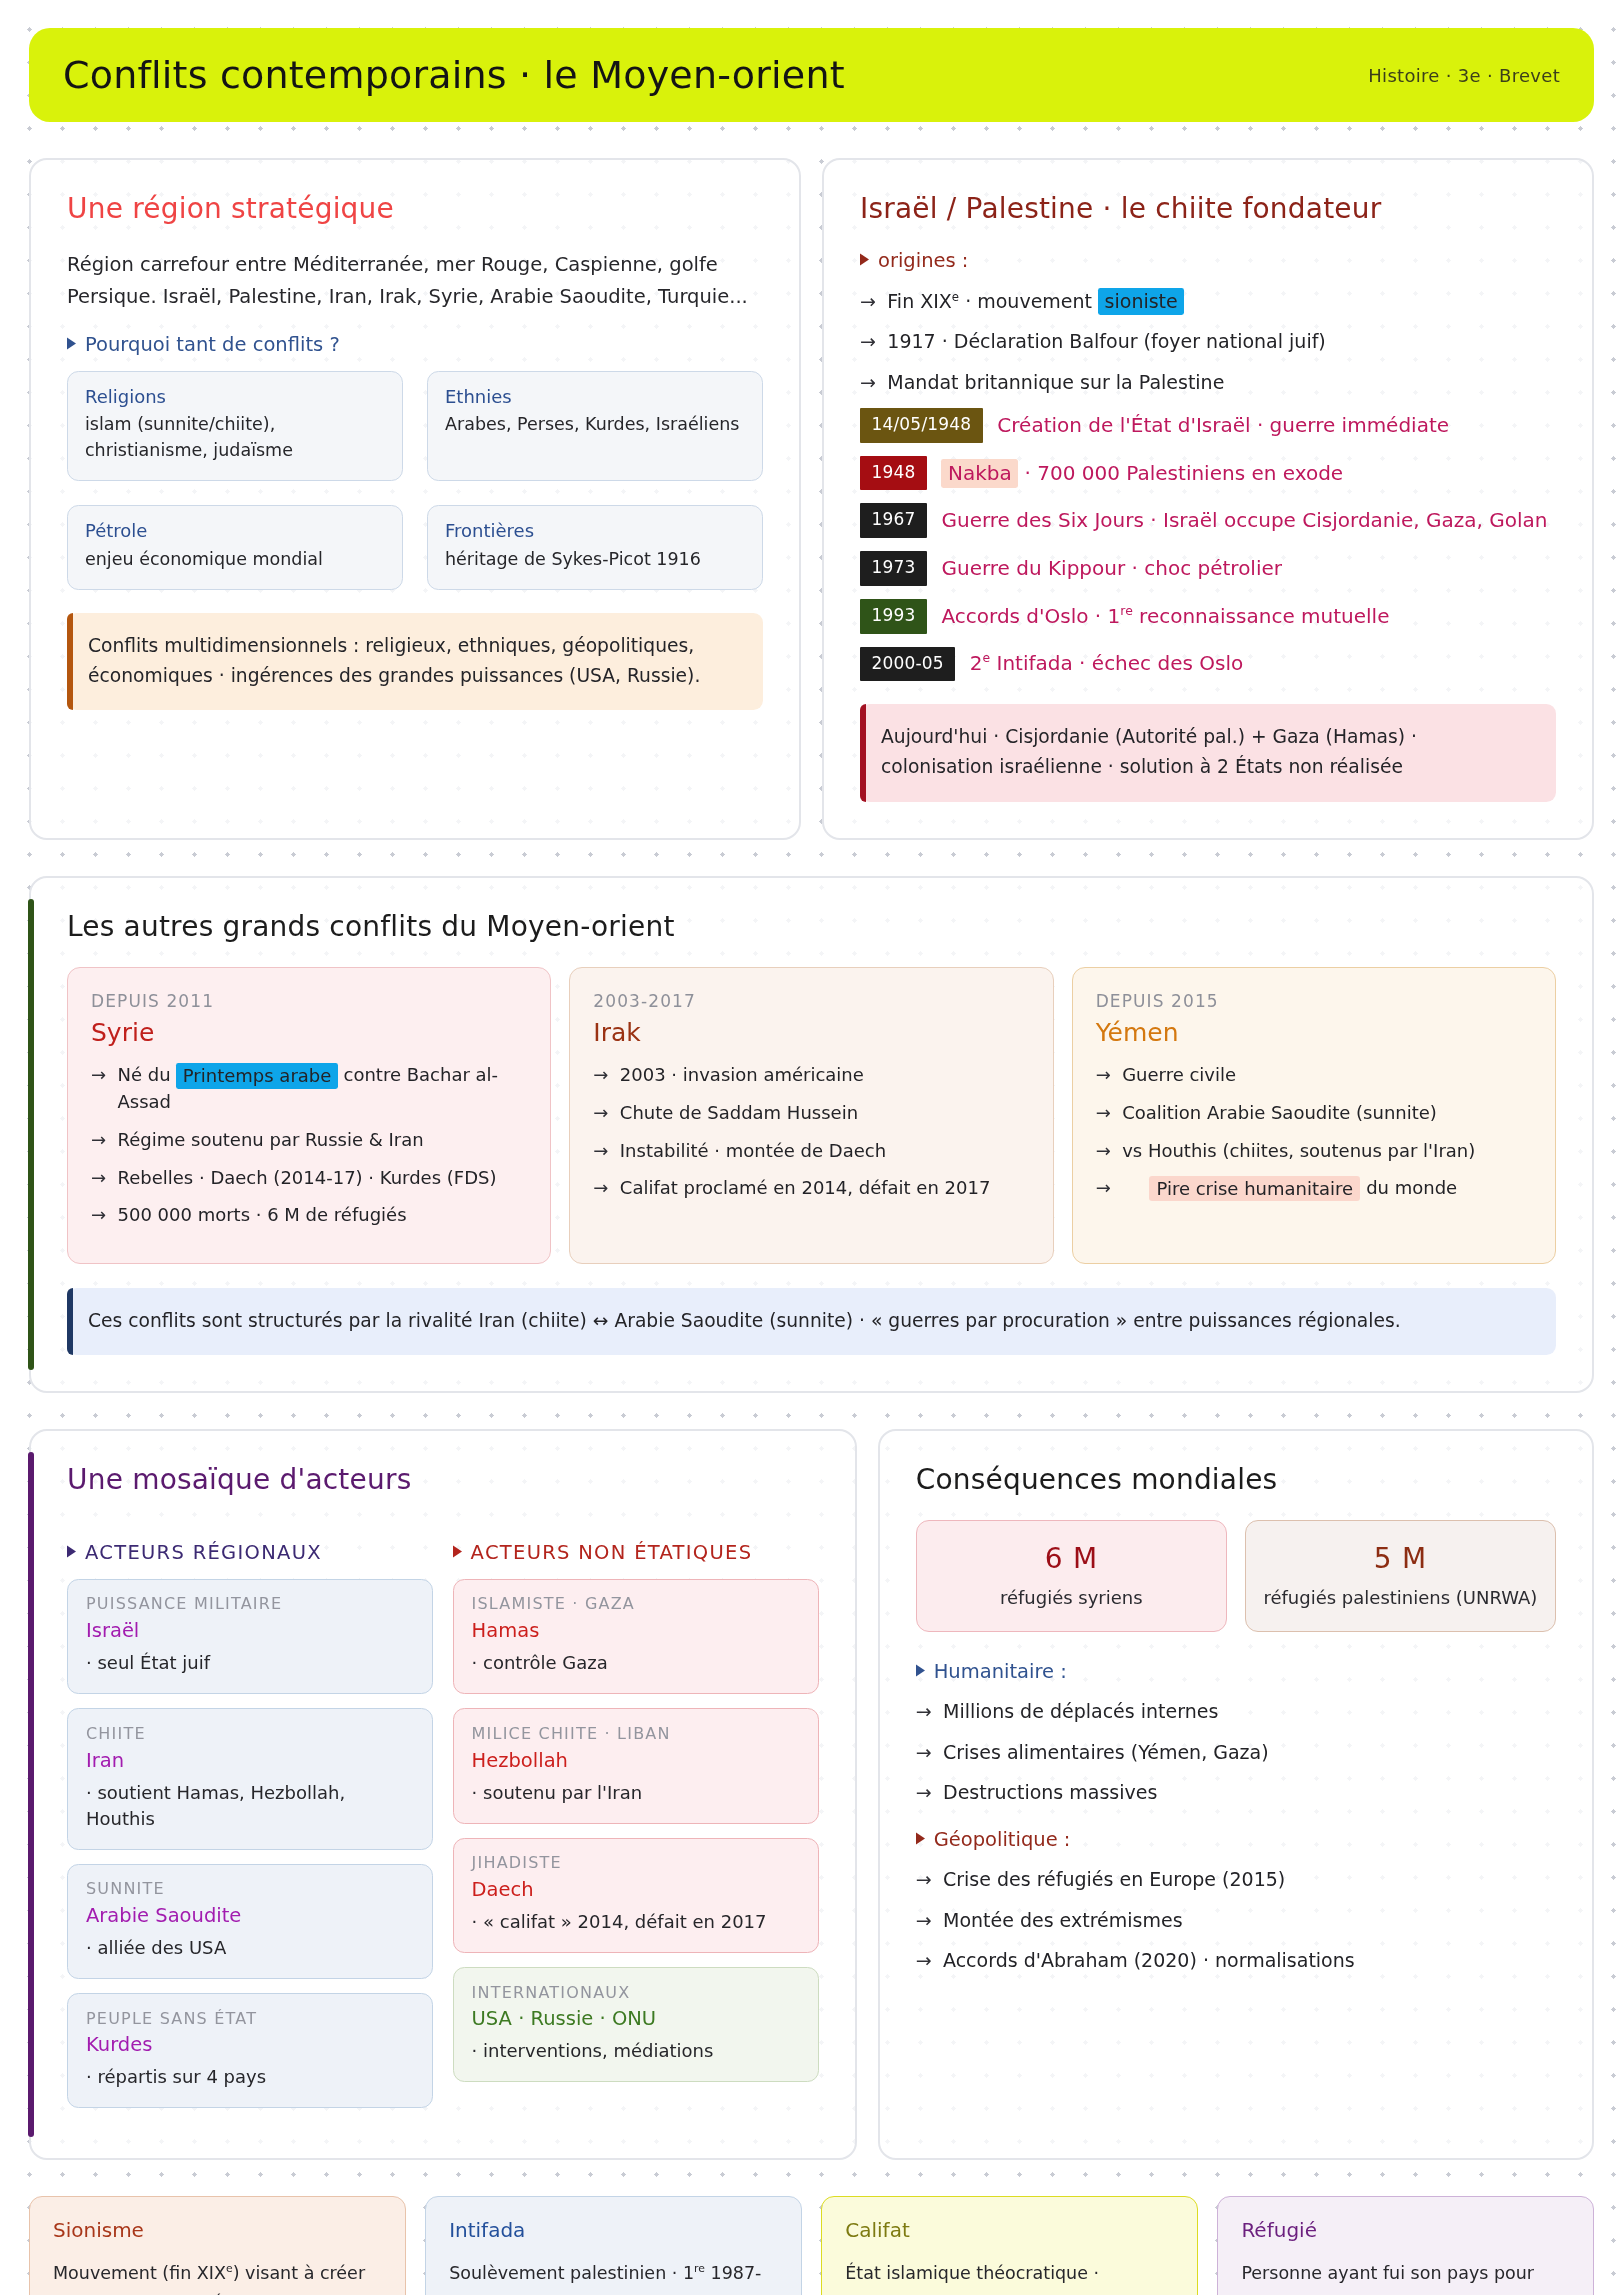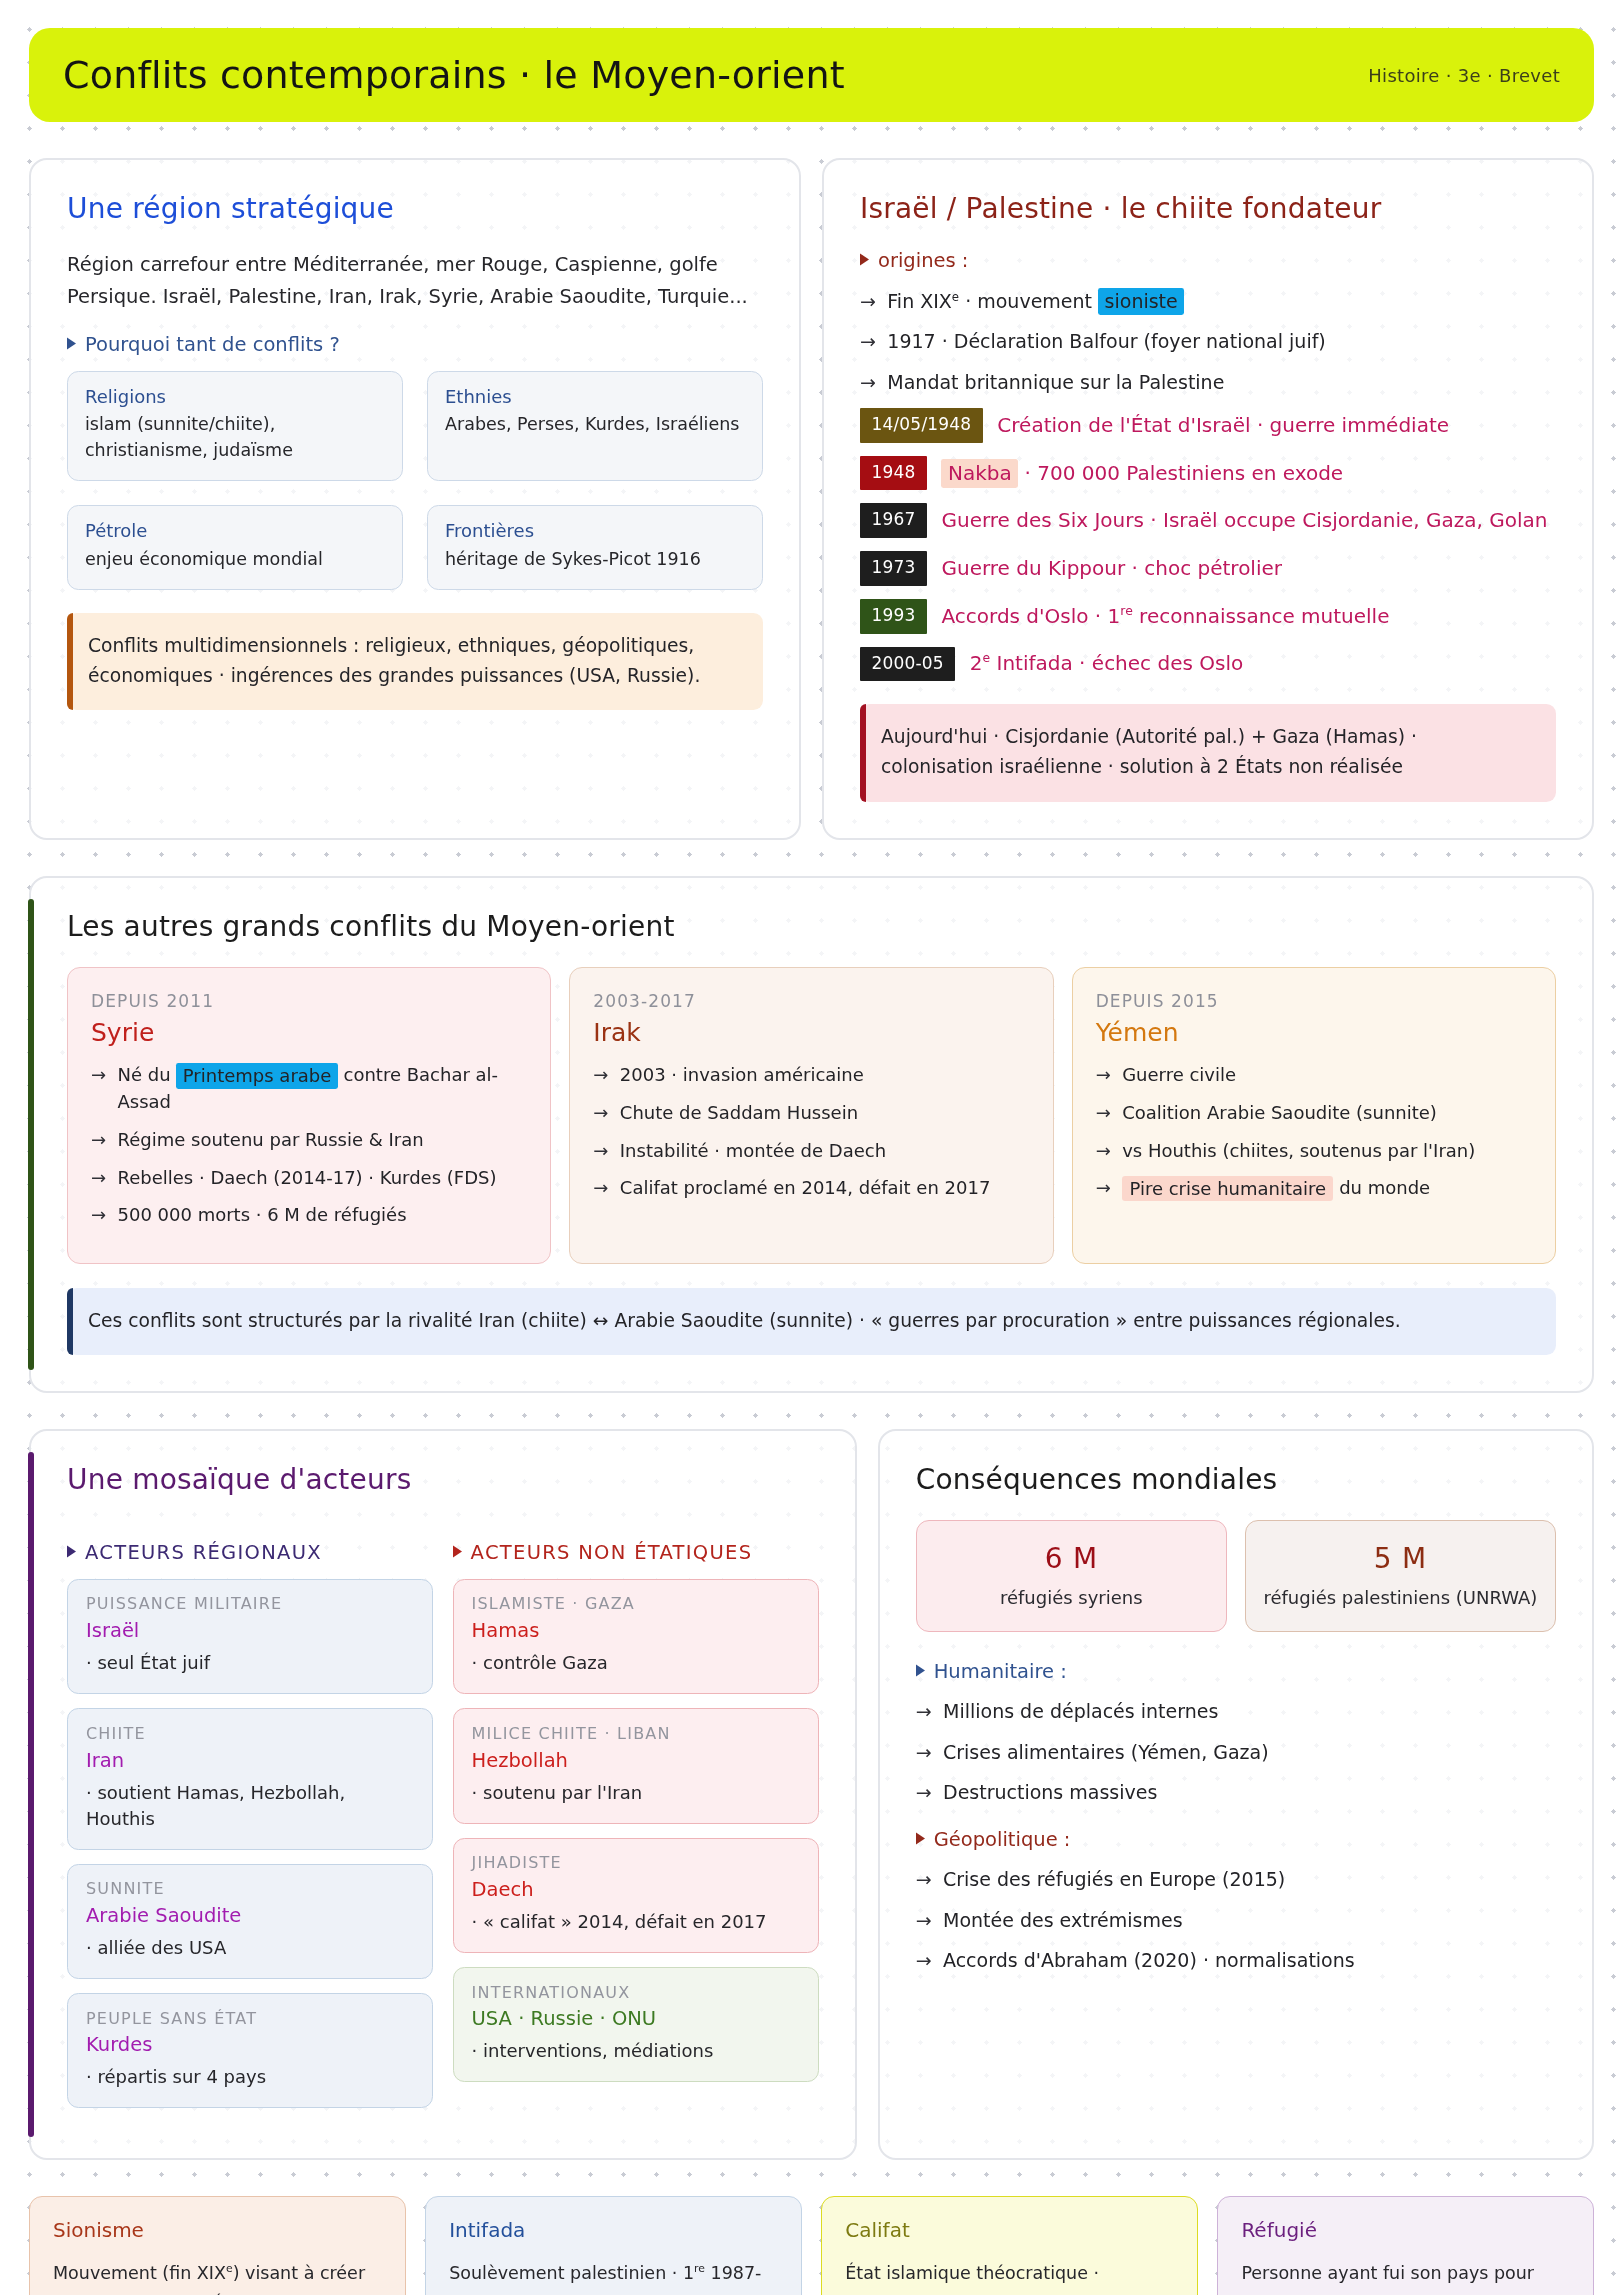--- a/index.html
+++ b/index.html
@@ -74,21 +74,21 @@
 
   .row { display: flex; gap: 21px; margin-bottom: 36px; align-items: stretch; }
   .col-1 { flex: 1 1 0; min-width: 0; }
 
   
   .sec-title {
     font-size: 28px;
     margin-bottom: 24px;
     letter-spacing: 0.2px;
   }
-  .t-navy { color: #1d4ed8; }
+  .t-navy { color: #ef4444; }
   .t-maroon { color: #8c2318; }
   .t-purple { color: #5b1a6e; }
   .t-ink { color: #1c1c1c; }
 
   .body-text {
     font-size: 19.5px;
     line-height: 1.62;
     color: #27272b;
   }
 
@@ -178,21 +178,21 @@
   .arrow { color: #303036; flex: 0 0 auto; }
   .dotitem {
     font-size: 18px;
     color: #26262a;
     line-height: 1.45;
   }
 
   
   .hl-y { background: #0ea5e9; padding: 1.6px 6.5px 3.2px 6.5px; border-radius: 2.4px; }
   .hl-p { background: #fbd9cb; padding: 1.6px 6.5px 3.2px 6.5px; border-radius: 2.4px; }
-  .hl-rose { background: #fbd7cc; padding: 1.6px 7.3px 3.2px 7.3px; border-radius: 3.2px; }
+  .hl-rose { background: #fbd7cc; padding: 1.6px 7.3px 3.2px 7.3px; border-radius: 3.2px; margin-left: 27px; }
 
   
   .tl { margin-top: 8px; }
   .tl-row {
     display: flex;
     align-items: center;
     gap: 14.6px;
     margin-bottom: 13px;
   }
   .badge {

